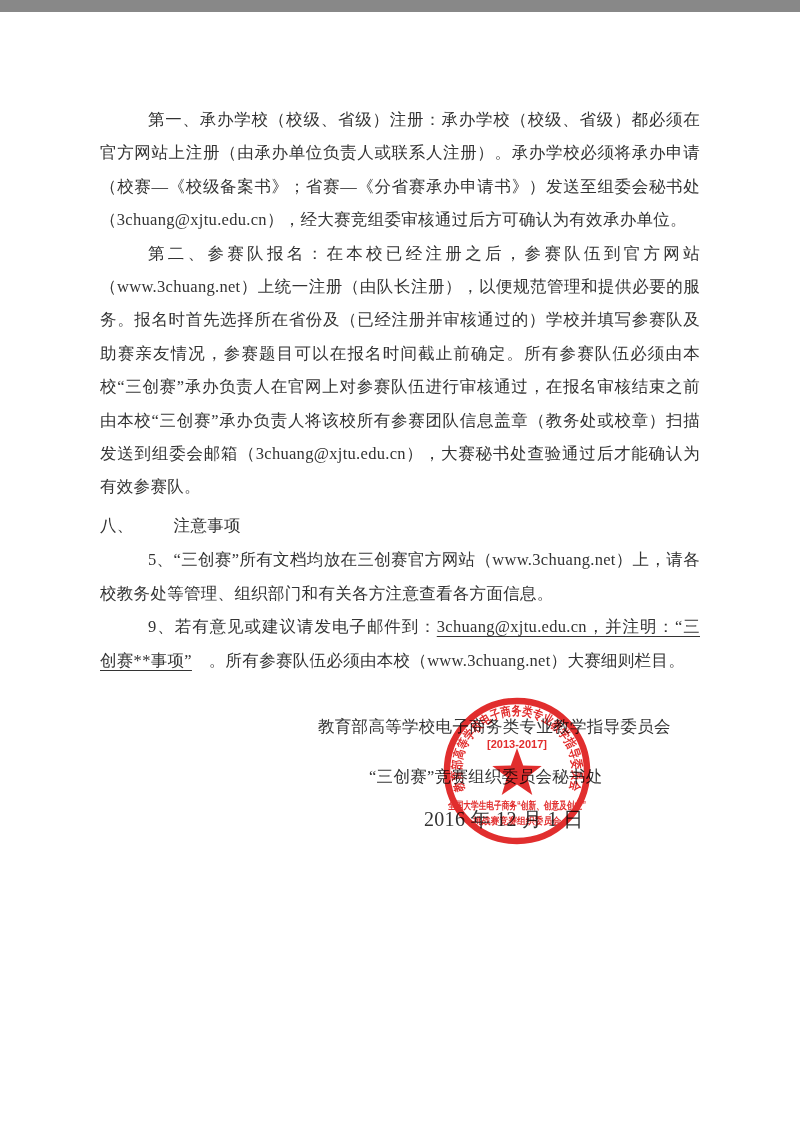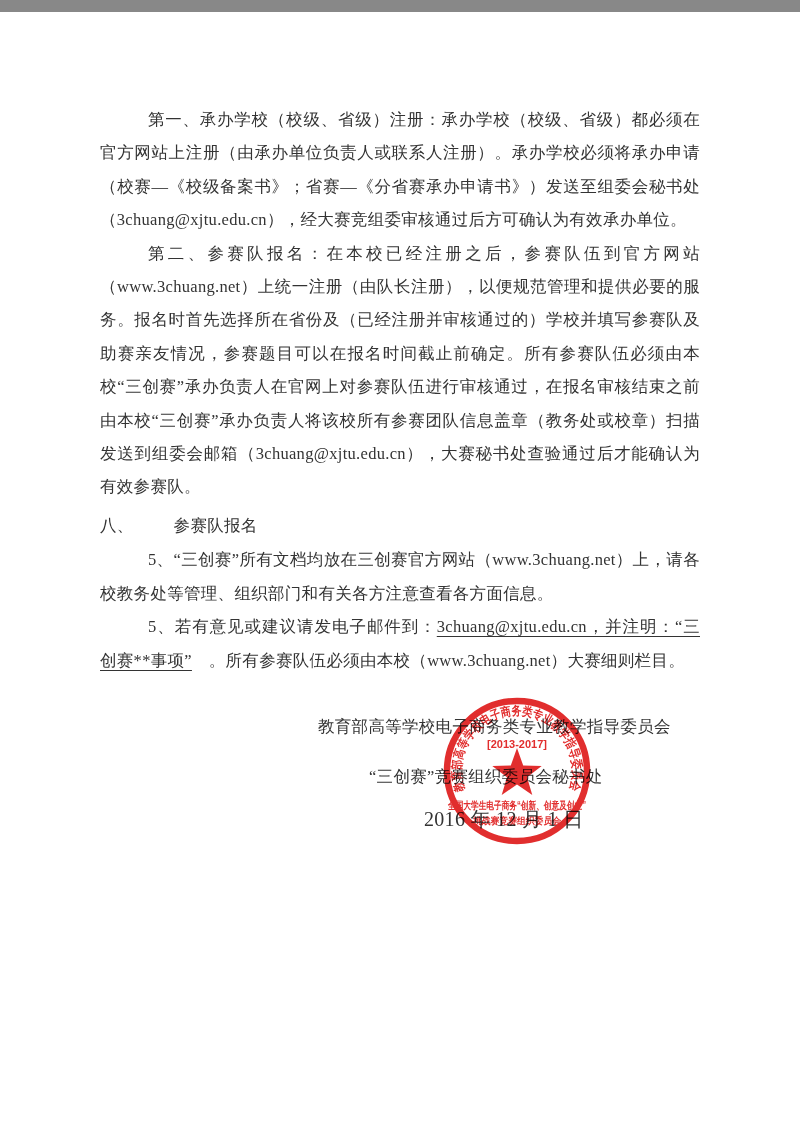--- a/index.html
+++ b/index.html
@@ -79,26 +79,26 @@
 <body>
 
 <div class="page">
 
   <div class="doc-body">
     <p>第一、承办学校（校级、省级）注册：承办学校（校级、省级）都必须在官方网站上注册（由承办单位负责人或联系人注册）。承办学校必须将承办申请（校赛—《校级备案书》；省赛—《分省赛承办申请书》）发送至组委会秘书处（3chuang@xjtu.edu.cn），经大赛竞组委审核通过后方可确认为有效承办单位。</p>
     <p>第二、参赛队报名：在本校已经注册之后，参赛队伍到官方网站（www.3chuang.net）上统一注册（由队长注册），以便规范管理和提供必要的服务。报名时首先选择所在省份及（已经注册并审核通过的）学校并填写参赛队及助赛亲友情况，参赛题目可以在报名时间截止前确定。所有参赛队伍必须由本校“三创赛”承办负责人在官网上对参赛队伍进行审核通过，在报名审核结束之前由本校“三创赛”承办负责人将该校所有参赛团队信息盖章（教务处或校章）扫描发送到组委会邮箱（3chuang@xjtu.edu.cn），大赛秘书处查验通过后才能确认为有效参赛队。</p>
 
     <div class="section-heading">
       <span>八、</span>
-      <span>参赛队报名</span>
+      <span>注意事项</span>
     </div>
 
     <p>5、“三创赛”所有文档均放在三创赛官方网站（www.3chuang.net）上，请各校教务处等管理、组织部门和有关各方注意查看各方面信息。</p>
 
-    <p><span>5、若有意见或建议请发电子邮件到：</span><span class="uline">3chuang@xjtu.edu.cn，并注明：“三创赛**事项”</span><span>　。所有参赛队伍必须由本校（www.3chuang.net）大赛细则栏目。</span></p>
+    <p><span>9、若有意见或建议请发电子邮件到：</span><span class="uline">3chuang@xjtu.edu.cn，并注明：“三创赛**事项”</span><span>　。所有参赛队伍必须由本校（www.3chuang.net）大赛细则栏目。</span></p>
   </div>
 
   <div class="sig-line sig-org1">教育部高等学校电子商务类专业教学指导委员会</div>
 
   <div class="sig-line sig-org2">“三创赛”竞赛组织委员会秘书处</div>
 
   <div class="sig-line sig-date">2016 年 12 月 1 日</div>
 
   <svg class="stamp" viewBox="0 0 150 150" xmlns="http://www.w3.org/2000/svg">
     <circle cx="75" cy="75" r="70" fill="none" stroke="#e02222" stroke-width="6.5"></circle>

